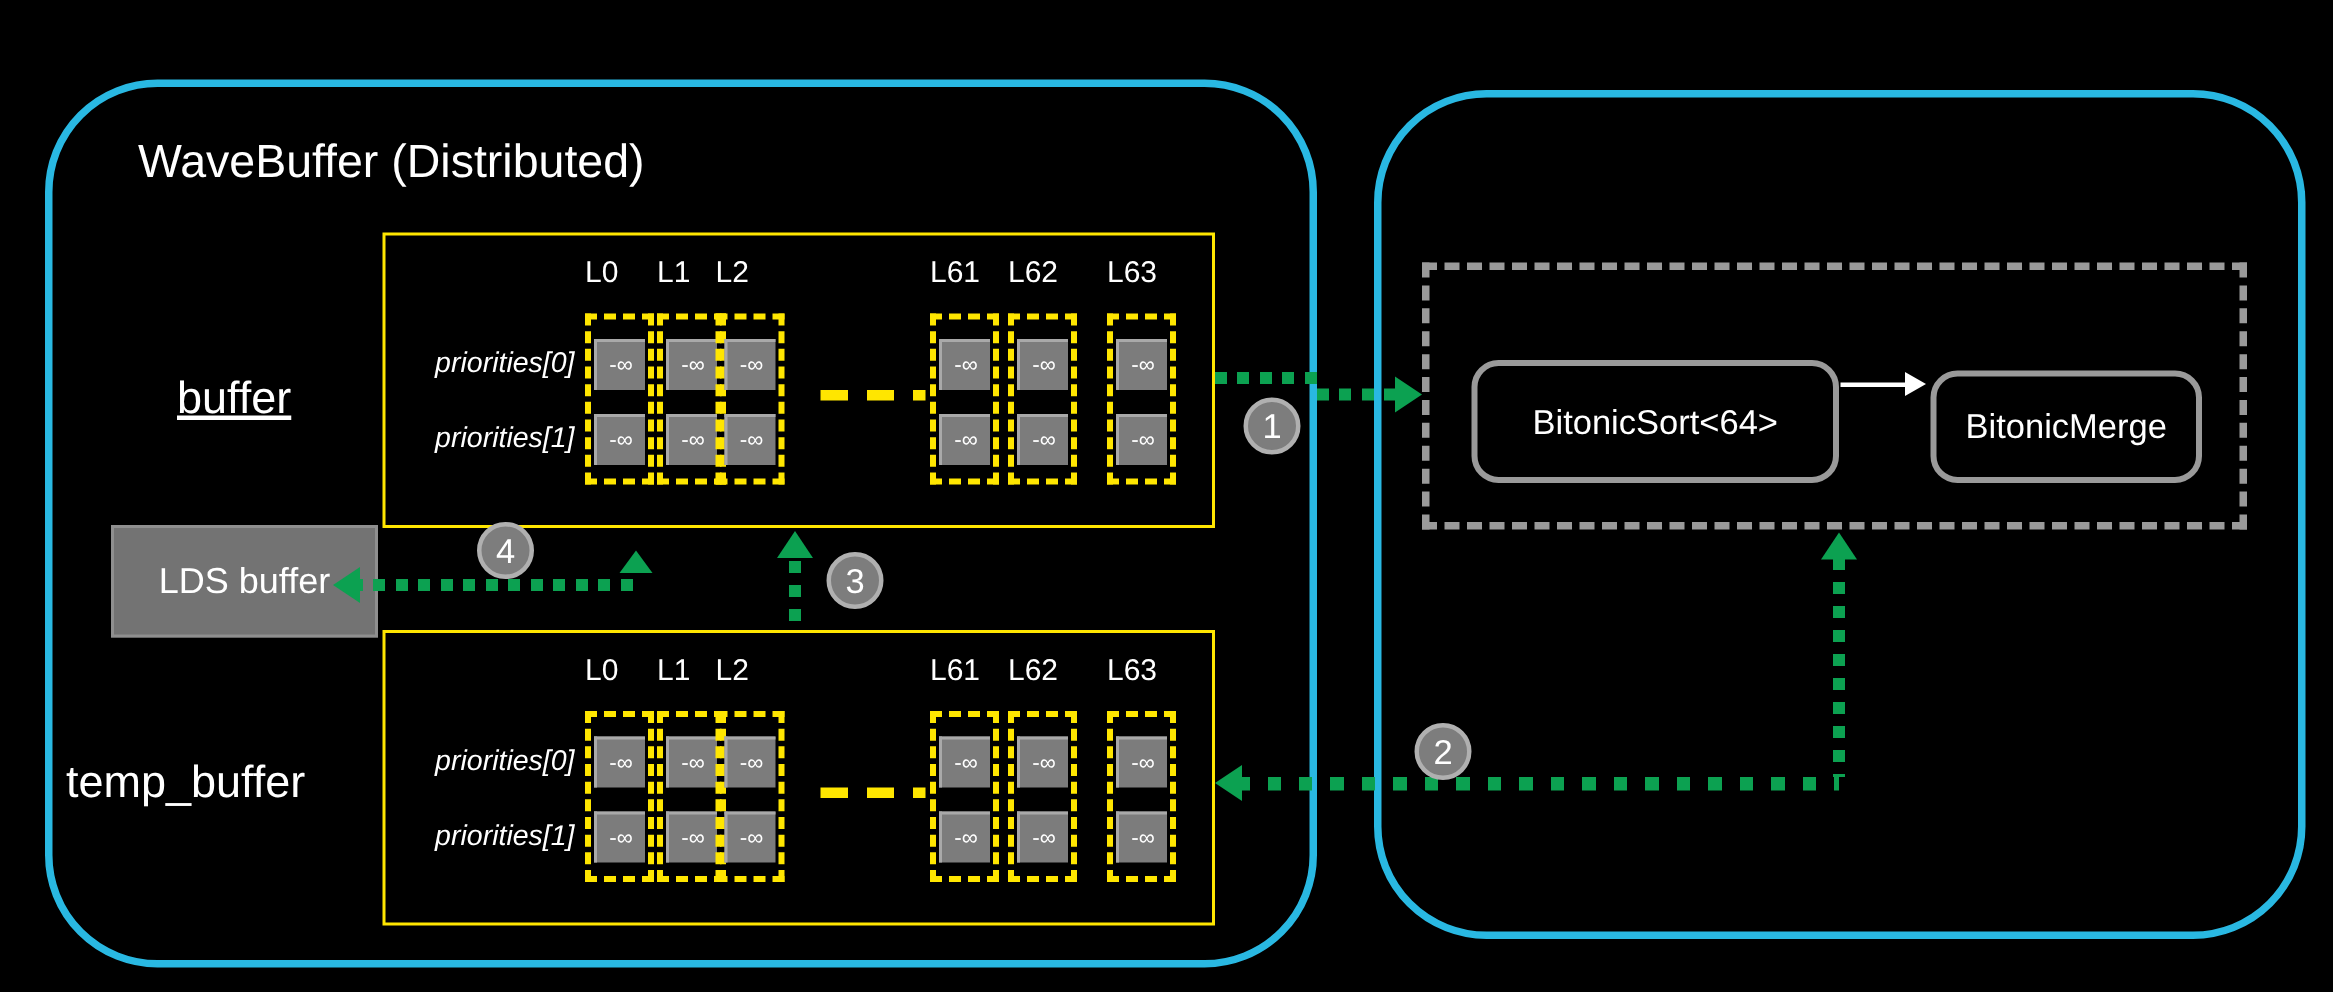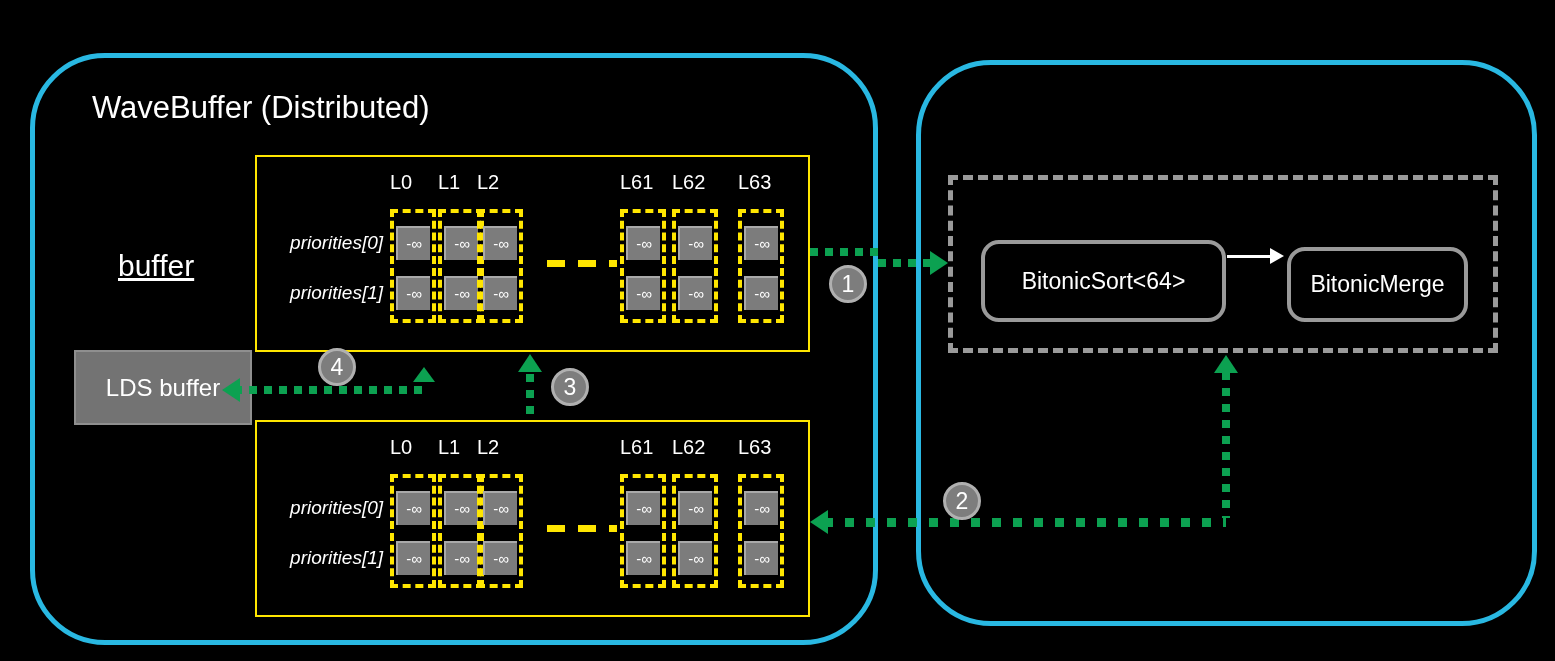--- a/index.html
+++ b/index.html
@@ -170,20 +170,21 @@
       <div class="lane-col c4">
         <div class="cell r0">-∞</div>
         <div class="cell r1">-∞</div>
       </div>
       <div class="lane-label c5">L63</div>
       <div class="lane-col c5">
         <div class="cell r0">-∞</div>
         <div class="cell r1">-∞</div>
       </div>
     </div>
+  <div class="temp-word">temp_buffer</div>
 
   <div class="lds-box">
     <span>LDS buffer</span>
   </div>
 
   <div class="g-dot-h a1a"></div>
   <div class="g-dot-h a1b"></div>
   <div class="g-head-right a1head"></div>
 
   <div class="g-dot-h-wide a2h"></div>

